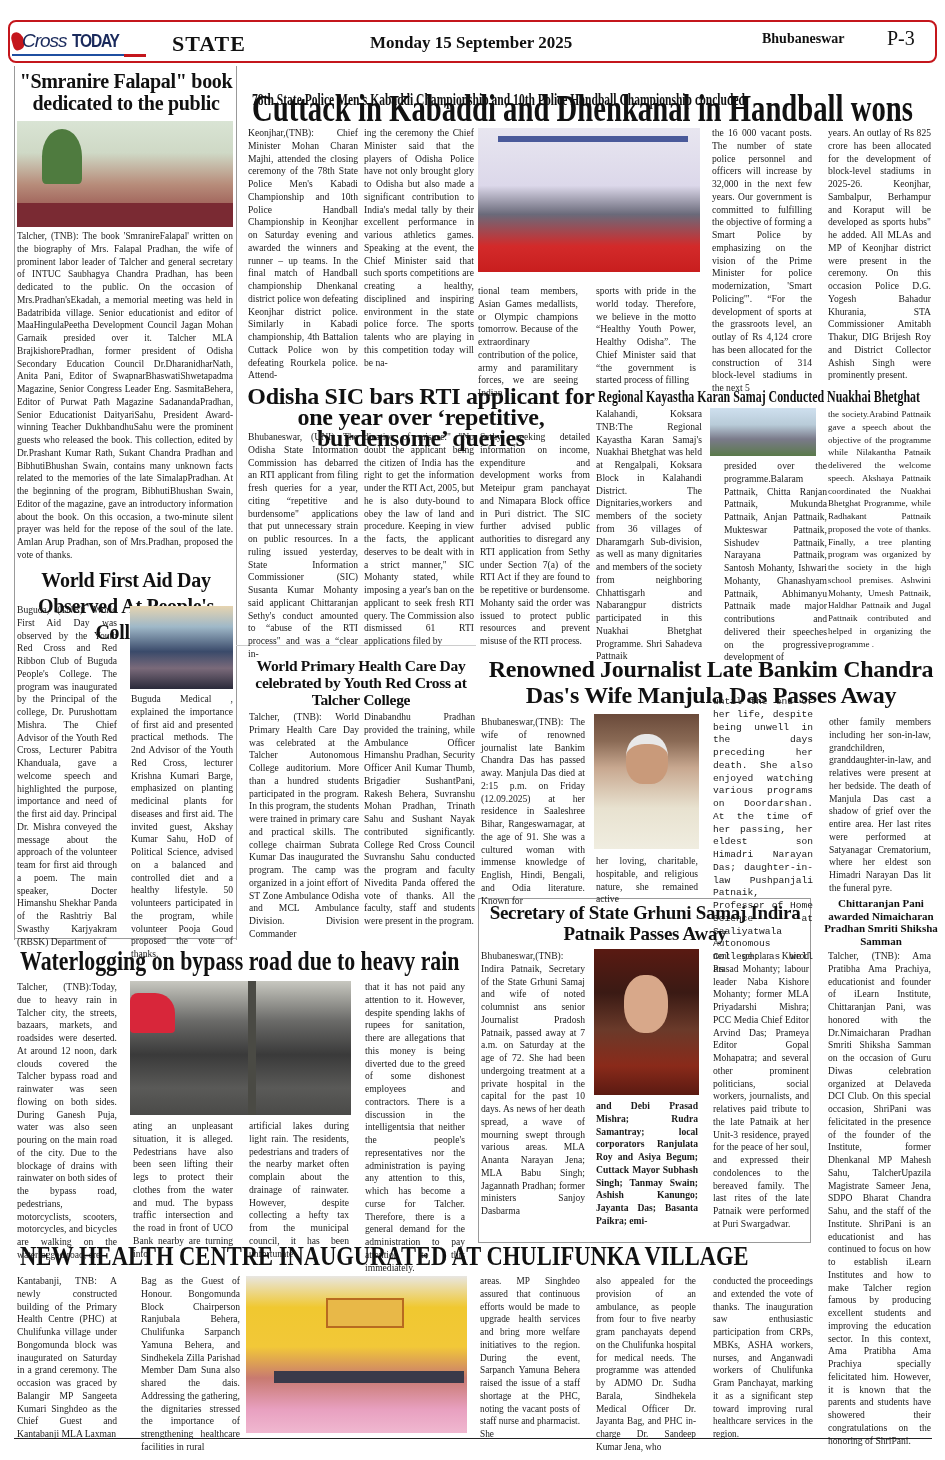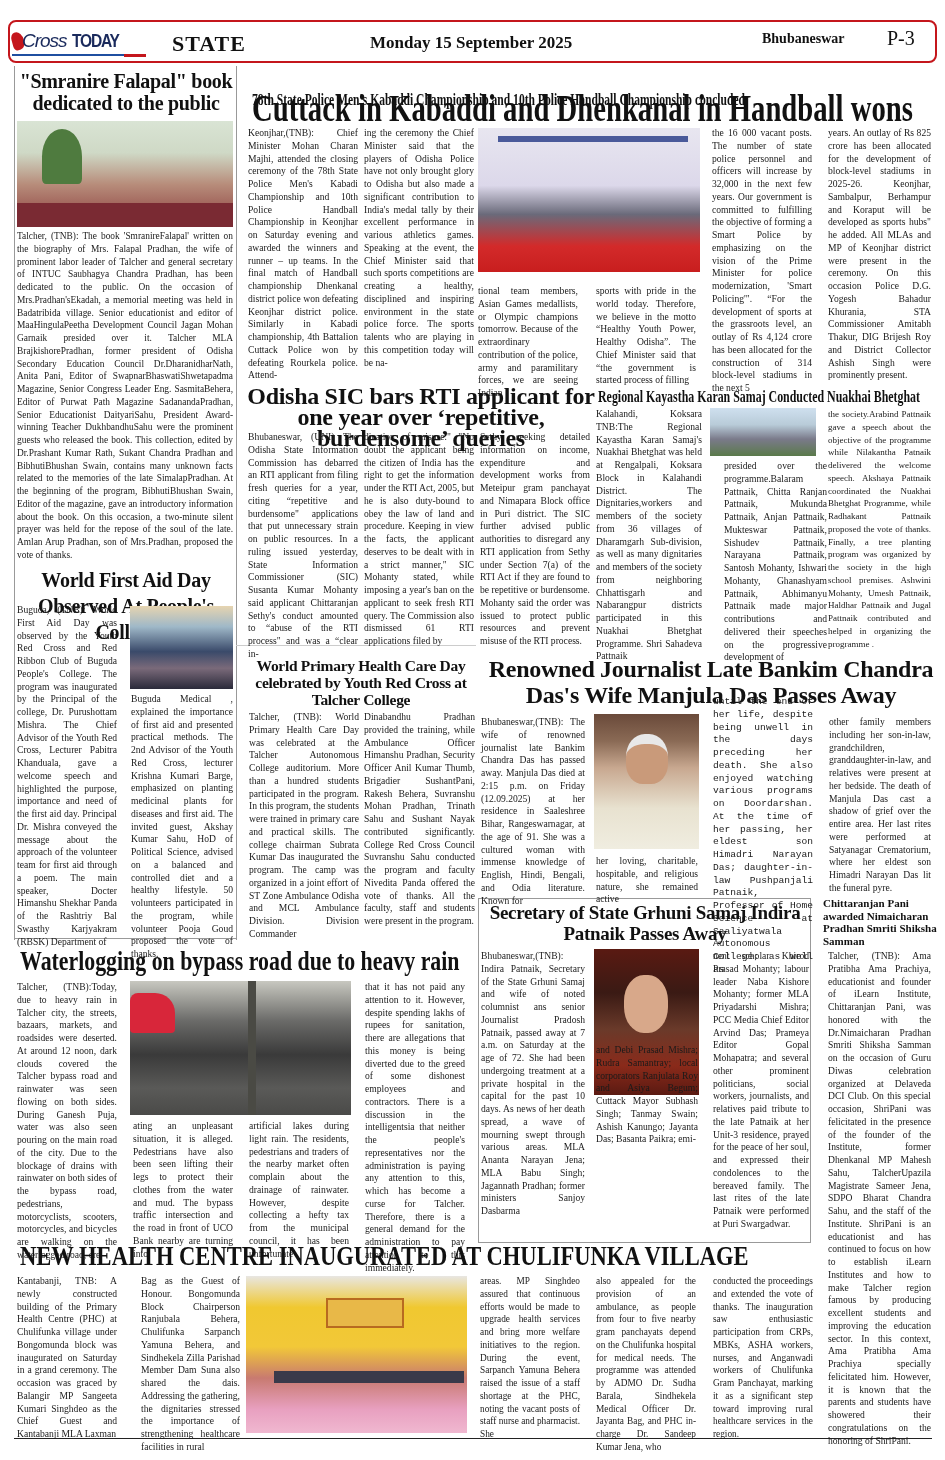--- a/index.html
+++ b/index.html
@@ -94,24 +94,24 @@
 </div>
 <div class="abs txt" style="left:596px;top:855px;width:102px;">her loving, charitable, hospitable, and religious nature, she remained active</div>
 <div class="abs txt" style="left:713px;top:696px;width:100px;font-family:Liberation Mono, monospace;">until the end of her life, despite being unwell in the days preceding her death. She also enjoyed watching various programs on Doordarshan. At the time of her passing, her eldest son Himadri Narayan Das; daughter-in-law Pushpanjali Patnaik, Professor of Home Science at Saaliyatwala Autonomous College; as well as</div>
 <div class="abs txt" style="left:829px;top:716px;width:102px;">other family members including her son-in-law, grandchildren, granddaughter-in-law, and relatives were present at her bedside. The death of Manjula Das cast a shadow of grief over the entire area. Her last rites were performed at Satyanagar Crematorium, where her eldest son Himadri Narayan Das lit the funeral pyre.</div>
 
 <div class="abs hl" style="left:482px;top:903px;width:326px;font-size:19px;line-height:20.5px;">Secretary of State Grhuni Samaj Indira Patnaik Passes Away</div>
 <div class="abs txt" style="left:481px;top:950px;width:104px;">Bhubaneswar,(TNB): Indira Patnaik, Secretary of the State Grhuni Samaj and wife of noted columnist ans senior Journalist Pradosh Patnaik, passed away at 7 a.m. on Saturday at the age of 72. She had been undergoing treatment at a private hospital in the capital for the past 10 days. As news of her death spread, a wave of mourning swept through various areas. MLA Ananta Narayan Jena; MLA Babu Singh; Jagannath Pradhan; former ministers Sanjoy Dasbarma</div>
 <div class="abs photo" style="left:594px;top:949px;width:105px;height:146px;background:linear-gradient(180deg,#5a1a12 0%,#3a1a14 30%,#6a3a2a 55%,#8a2a1a 80%,#5a1a12 100%);" role="img">
   <div style="position:absolute;left:30px;top:26px;width:44px;height:58px;background:#d8a88a;border-radius:45%;"></div>
 </div>
-<div class="abs txt" style="left:596px;top:1044px;width:102px;">and Debi Prasad Mishra; Rudra Samantray; local corporators Ranjulata Roy and Asiya Begum; Cuttack Mayor Subhash Singh; Tanmay Swain; Ashish Kanungo; Jayanta Das; Basanta Paikra; emi-</div>
+<div class="abs txt" style="left:596px;top:1100px;width:102px;font-weight:bold;">and Debi Prasad Mishra; Rudra Samantray; local corporators Ranjulata Roy and Asiya Begum; Cuttack Mayor Subhash Singh; Tanmay Swain; Ashish Kanungo; Jayanta Das; Basanta Paikra; emi-</div>
 <div class="abs txt" style="left:713px;top:950px;width:96px;">nent scholar Khirod Prasad Mohanty; labour leader Naba Kishore Mohanty; former MLA Priyadarshi Mishra; PCC Media Chief Editor Arvind Das; Prameya Editor Gopal Mohapatra; and several other prominent politicians, social workers, journalists, and relatives paid tribute to the late Patnaik at her Unit-3 residence, prayed for the peace of her soul, and expressed their condolences to the bereaved family. The last rites of the late Patnaik were performed at Puri Swargadwar.</div>
 
-<div class="abs" style="left:823px;top:897px;width:116px;font-size:11px;line-height:12.6px;font-weight:bold;text-align:left;"><span>Chittaranjan Pani awarded Nimaicharan Pradhan Smriti Shiksha Samman</span></div>
+<div class="abs" style="left:823px;top:897px;width:116px;font-size:11px;line-height:12.6px;font-weight:bold;text-align:center;"><span>Chittaranjan Pani awarded Nimaicharan Pradhan Smriti Shiksha Samman</span></div>
 <div class="abs txt" style="left:828px;top:950px;width:103px;">Talcher, (TNB): Ama Pratibha Ama Prachiya, educationist and founder of iLearn Institute, Chittaranjan Pani, was honored with the Dr.Nimaicharan Pradhan Smriti Shiksha Samman on the occasion of Guru Diwas celebration organized at Delaveda DCI Club. On this special occasion, ShriPani was felicitated in the presence of the founder of the Institute, former Dhenkanal MP Mahesh Sahu, TalcherUpazila Magistrate Sameer Jena, SDPO Bharat Chandra Sahu, and the staff of the Institute. ShriPani is an educationist and has continued to focus on how to establish iLearn Institutes and how to make Talcher region famous by producing excellent students and improving the education sector. In this context, Ama Pratibha Ama Prachiya specially felicitated him. However, it is known that the parents and students have showered their congratulations on the honoring of ShriPani.</div>
 
 <div class="abs" style="left:20px;top:945px;width:450px;font-size:28px;font-weight:bold;white-space:nowrap;overflow:hidden;"><span class="cond" style="transform:scaleX(0.78);">Waterlogging on bypass road due to heavy rain</span></div>
 <div class="abs txt" style="left:17px;top:981px;width:100px;">Talcher, (TNB):Today, due to heavy rain in Talcher city, the streets, bazaars, markets, and roadsides were deserted. At around 12 noon, dark clouds covered the Talcher bypass road and rainwater was seen flowing on both sides. During Ganesh Puja, water was also seen pouring on the main road of the city. Due to the blockage of drains with rainwater on both sides of the bypass road, pedestrians, motorcyclists, scooters, motorcycles, and bicycles are walking on the waterlogged road, cre-</div>
 <div class="abs photo" style="left:130px;top:981px;width:221px;height:134px;background:linear-gradient(180deg,#c8c8c0 0%,#6a6a68 30%,#3a3a3a 55%,#5a5a58 80%,#4a4a48 100%);" role="img">
   <div style="position:absolute;left:0;top:12px;width:45px;height:40px;background:#d8263a;border-radius:8px 20px 4px 4px;"></div>
   <div style="position:absolute;left:118px;top:0;width:8px;height:134px;background:#4a4a44;"></div>
 </div>
 <div class="abs txt" style="left:133px;top:1120px;width:100px;">ating an unpleasant situation, it is alleged. Pedestrians have also been seen lifting their legs to protect their clothes from the water and mud. The bypass traffic intersection and the road in front of UCO Bank nearby are turning into</div>
 <div class="abs txt" style="left:249px;top:1120px;width:100px;">artificial lakes during light rain. The residents, pedestrians and traders of the nearby market often complain about the drainage of rainwater. However, despite collecting a hefty tax from the municipal council, it has been unfortunate</div>

